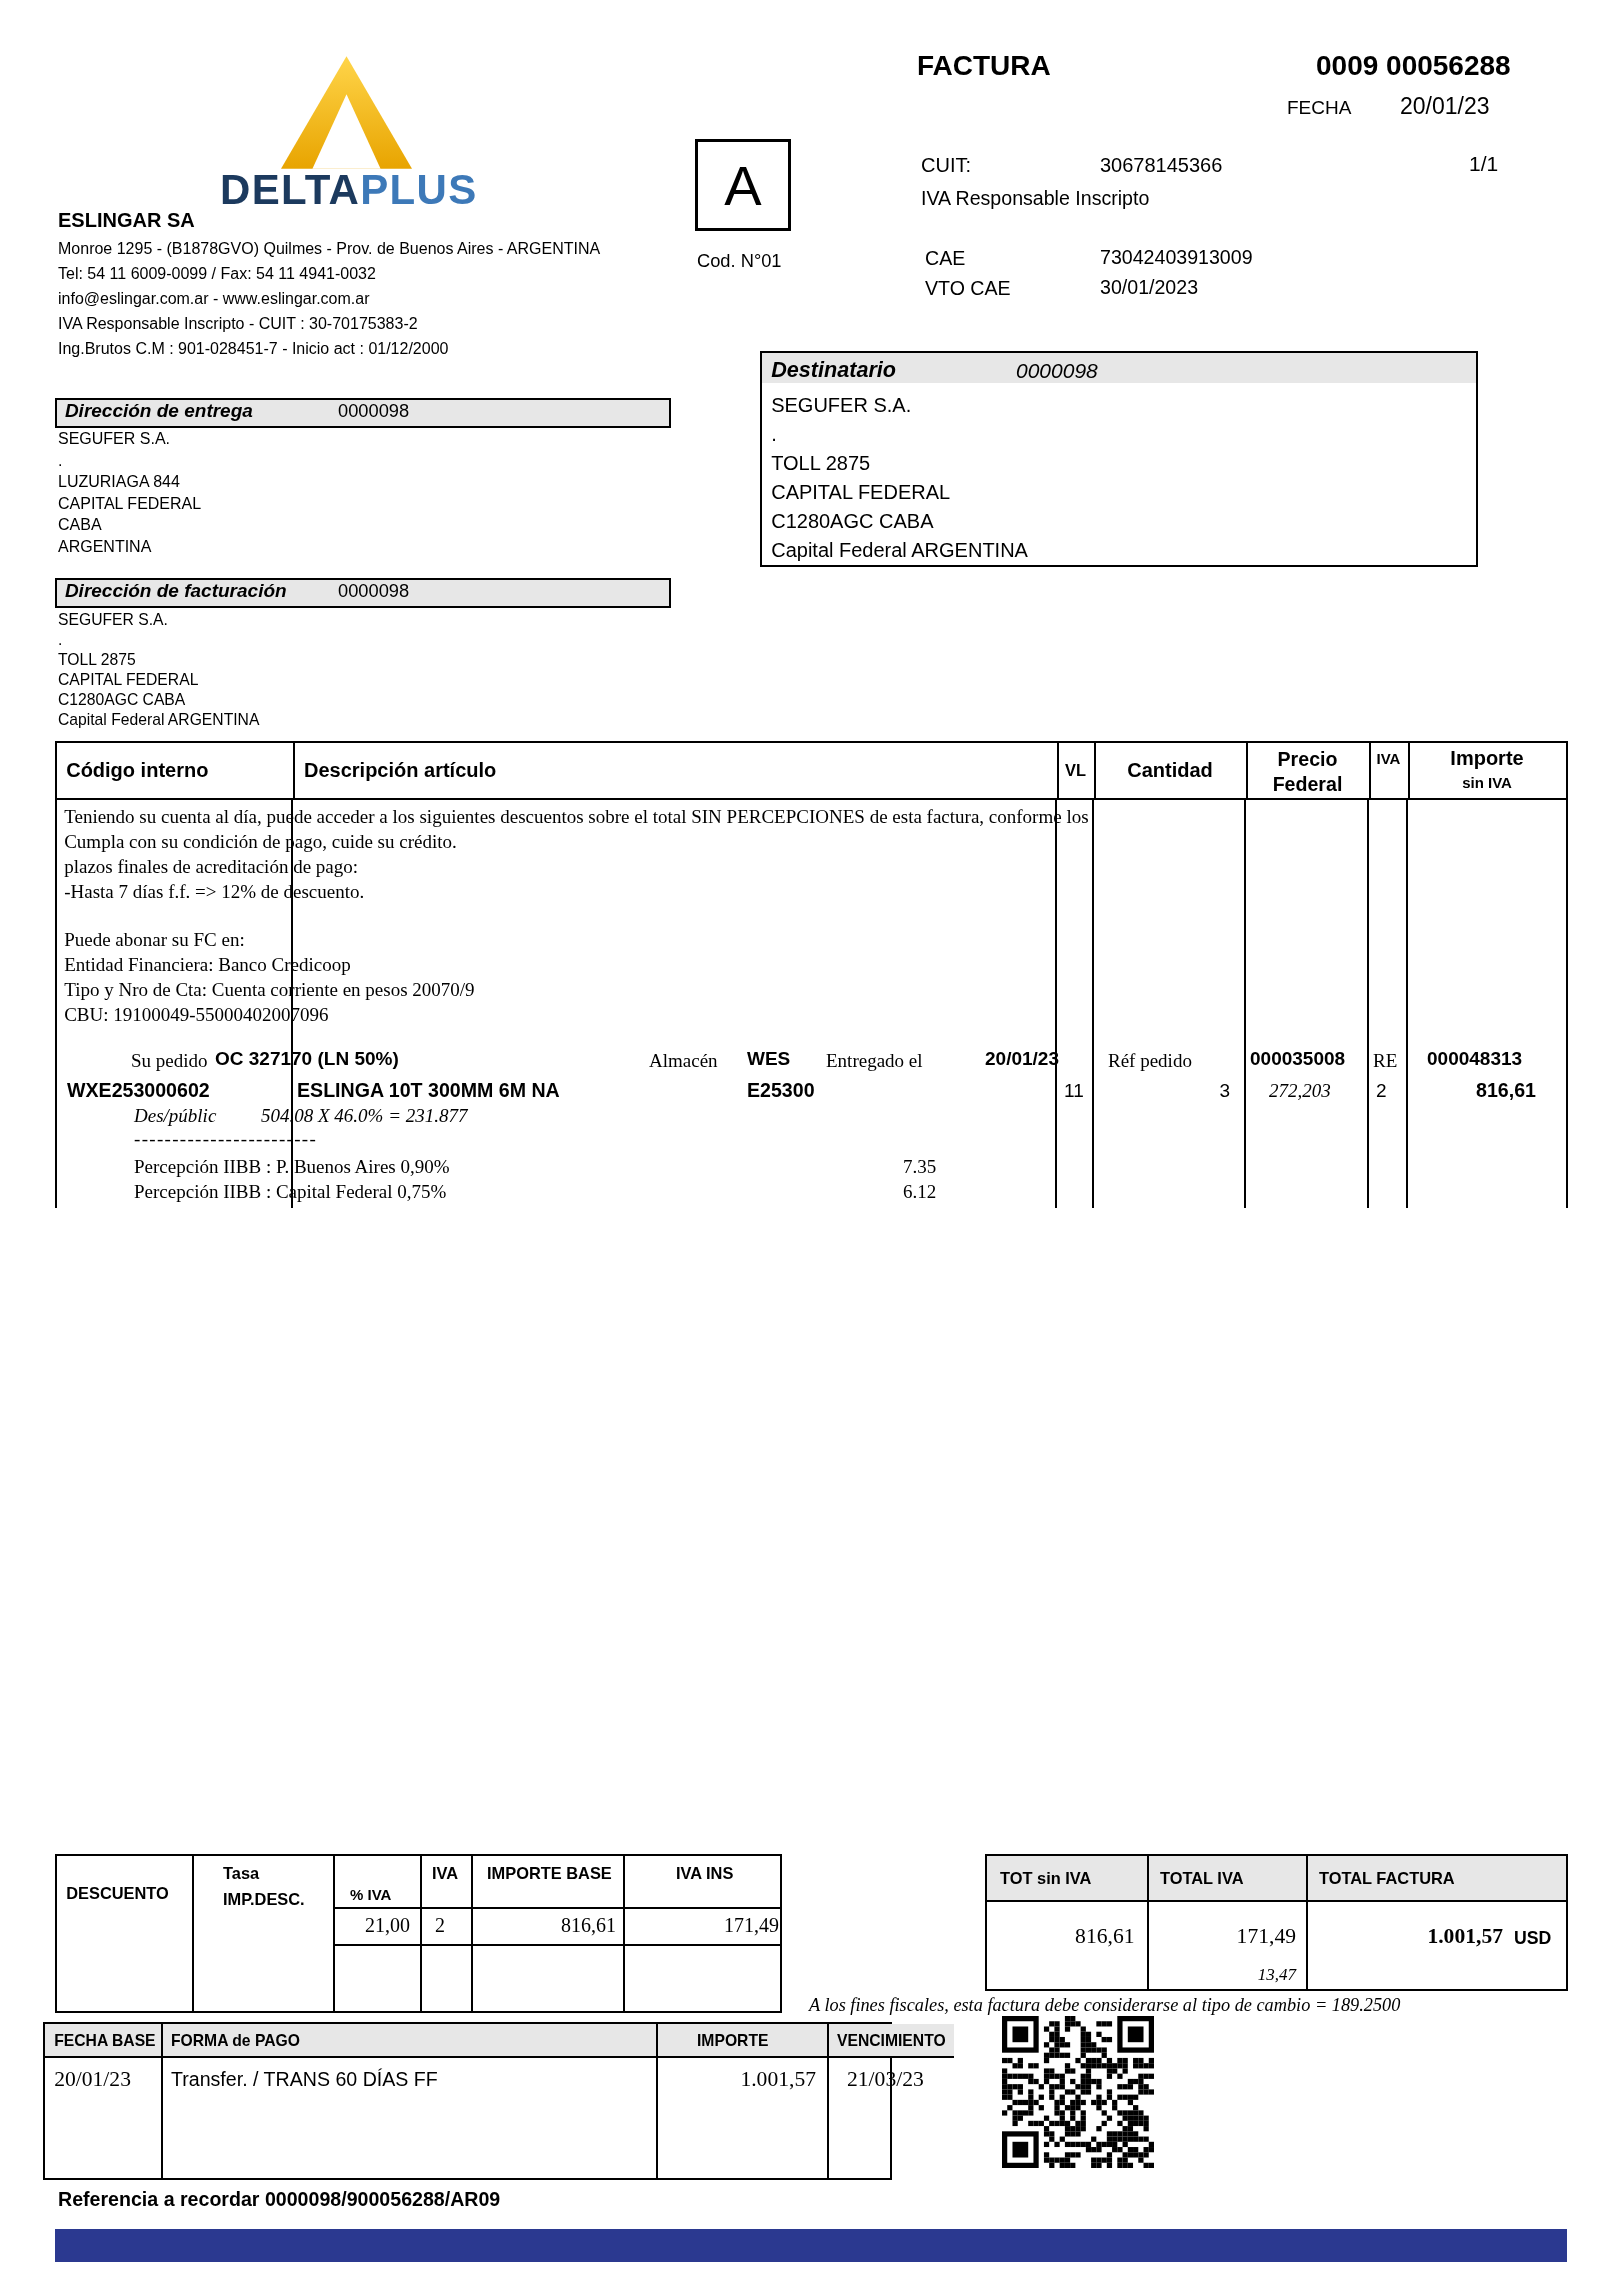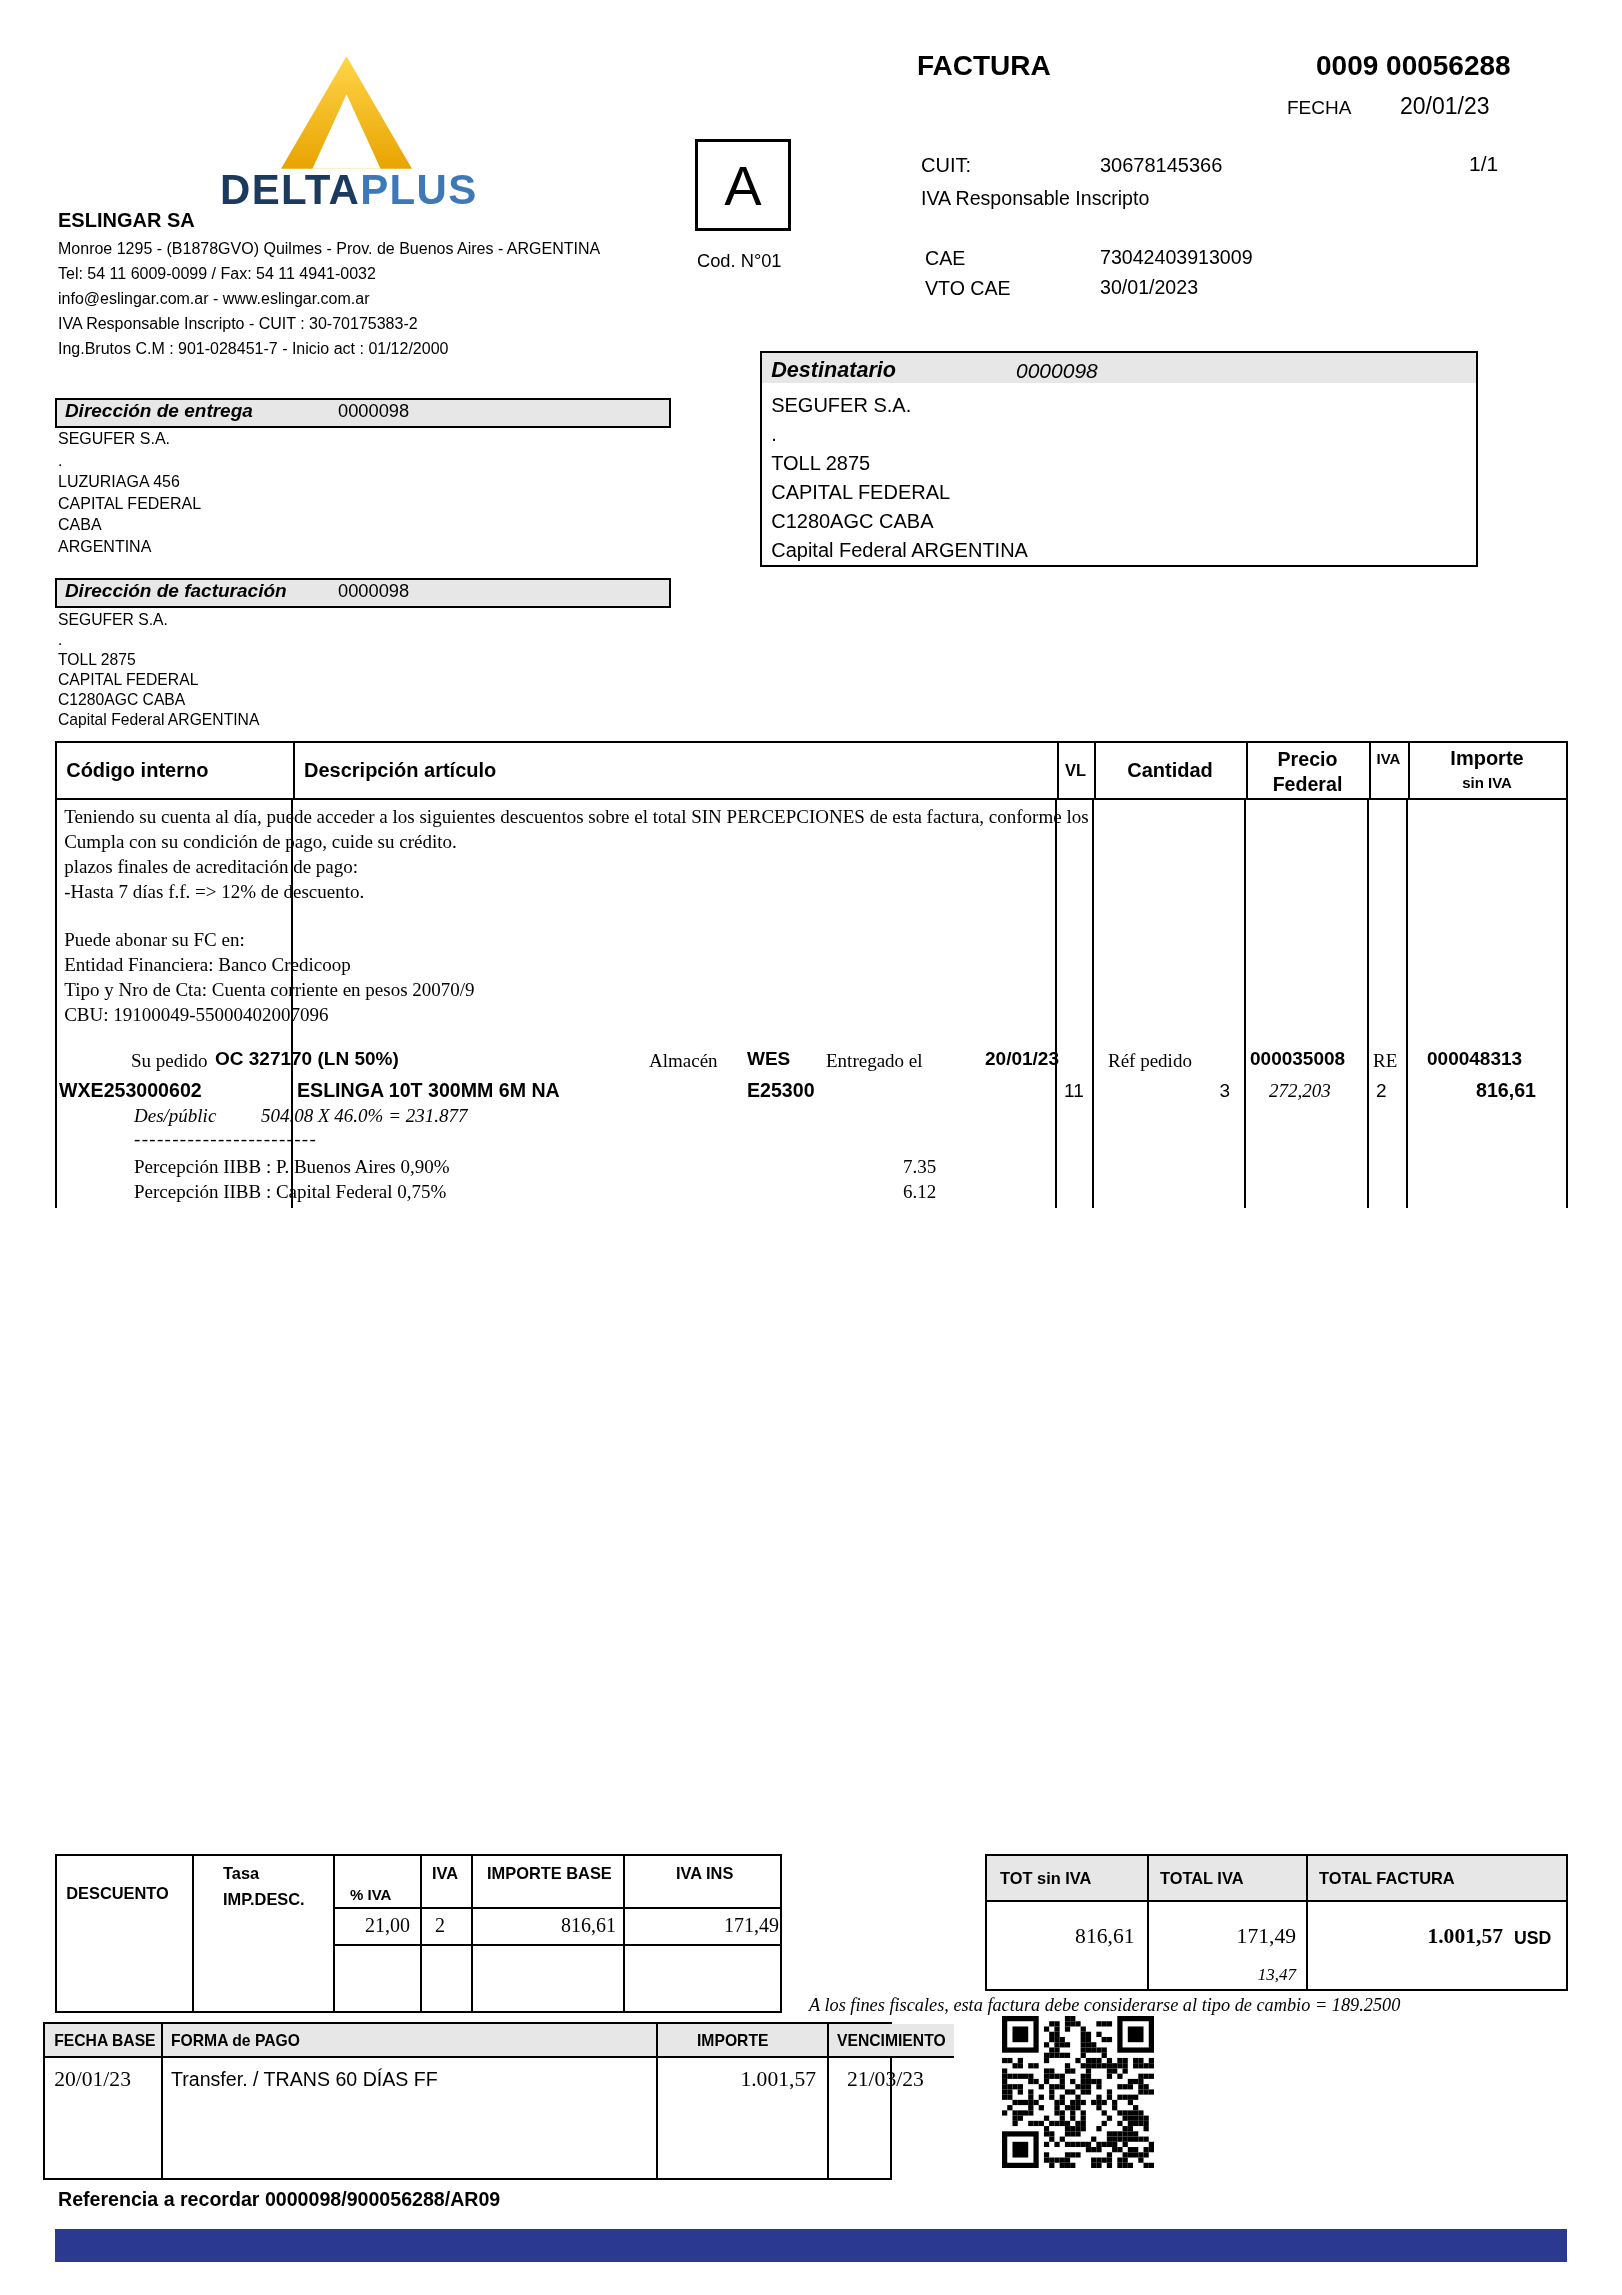--- a/index.html
+++ b/index.html
@@ -79,21 +79,21 @@
     </div>
   </div>
 
   <div class="abs graybar" style="left:55px;top:398px;width:616px;height:30px;position:absolute">
     <span class="b i nw" style="font-size:19px;margin-left:7.9px">Dirección de entrega</span>
     <span class="nw abs" style="left:281px;font-size:18.3px">0000098</span>
   </div>
   <div class="abs" style="left:58px;top:428px;font-size:16px;line-height:21.6px">
     <div class="nw">SEGUFER S.A.</div>
     <div class="nw">.</div>
-    <div class="nw">LUZURIAGA 456</div>
+    <div class="nw">LUZURIAGA 844</div>
     <div class="nw">CAPITAL FEDERAL</div>
     <div class="nw">CABA</div>
     <div class="nw">ARGENTINA</div>
   </div>
 
   <div class="abs graybar" style="left:55px;top:578px;width:616px;height:30px;position:absolute">
     <span class="b i nw" style="font-size:19px;margin-left:7.9px">Dirección de facturación</span>
     <span class="nw abs" style="left:281px;font-size:18.3px">0000098</span>
   </div>
   <div class="abs" style="left:58px;top:610px;font-size:15.7px;line-height:20px">
@@ -154,21 +154,21 @@
     <div class="abs b nw" style="left:160px;top:307px;font-size:19px">OC 327170 (LN 50%)</div>
     <div class="abs serif nw" style="left:594px;top:309px;font-size:19px">Almacén</div>
     <div class="abs b nw" style="left:692px;top:307px;font-size:19px">WES</div>
     <div class="abs serif nw" style="left:771px;top:309px;font-size:19px">Entregado el</div>
     <div class="abs b nw" style="left:930px;top:307px;font-size:19px">20/01/23</div>
     <div class="abs serif nw" style="left:1053px;top:309px;font-size:19px">Réf pedido</div>
     <div class="abs b nw" style="left:1195px;top:307px;font-size:19px">000035008</div>
     <div class="abs serif nw" style="left:1318px;top:309px;font-size:19px">RE</div>
     <div class="abs b nw" style="left:1372px;top:307px;font-size:19px">000048313</div>
 
-    <div class="abs b nw" style="left:4px;top:338px;font-size:19.6px">WXE253000602</div>
+    <div class="abs b nw" style="left:12px;top:338px;font-size:19.6px">WXE253000602</div>
     <div class="abs b nw" style="left:242px;top:338px;font-size:19.6px">ESLINGA 10T 300MM 6M NA</div>
     <div class="abs b nw" style="left:692px;top:338px;font-size:19.6px">E25300</div>
     <div class="abs nw" style="left:1009px;top:339px;font-size:19px">11</div>
     <div class="abs r" style="left:1138px;top:339px;width:37px;font-size:19px">3</div>
     <div class="abs serif i nw" style="left:1214px;top:339px;font-size:19px">272,203</div>
     <div class="abs nw" style="left:1321px;top:339px;font-size:19px">2</div>
     <div class="abs b r" style="left:1387px;top:338px;width:94px;font-size:19.6px">816,61</div>
 
     <div class="abs serif i nw" style="left:79px;top:364px;font-size:19px">Des/públic</div>
     <div class="abs serif i nw" style="left:206px;top:364px;font-size:19px">504.08 X 46.0% = 231.877</div>

